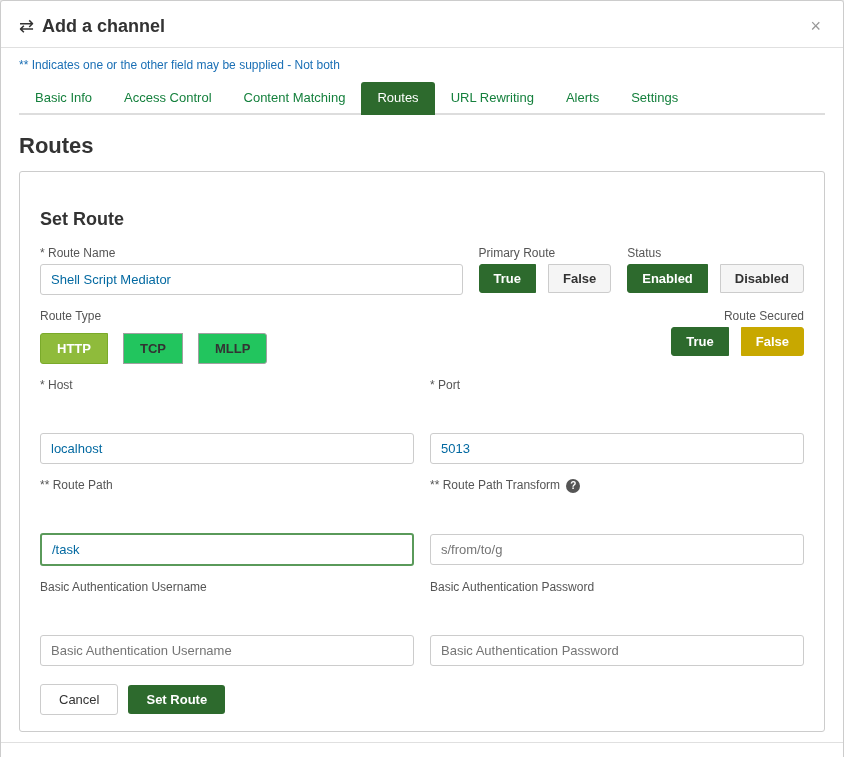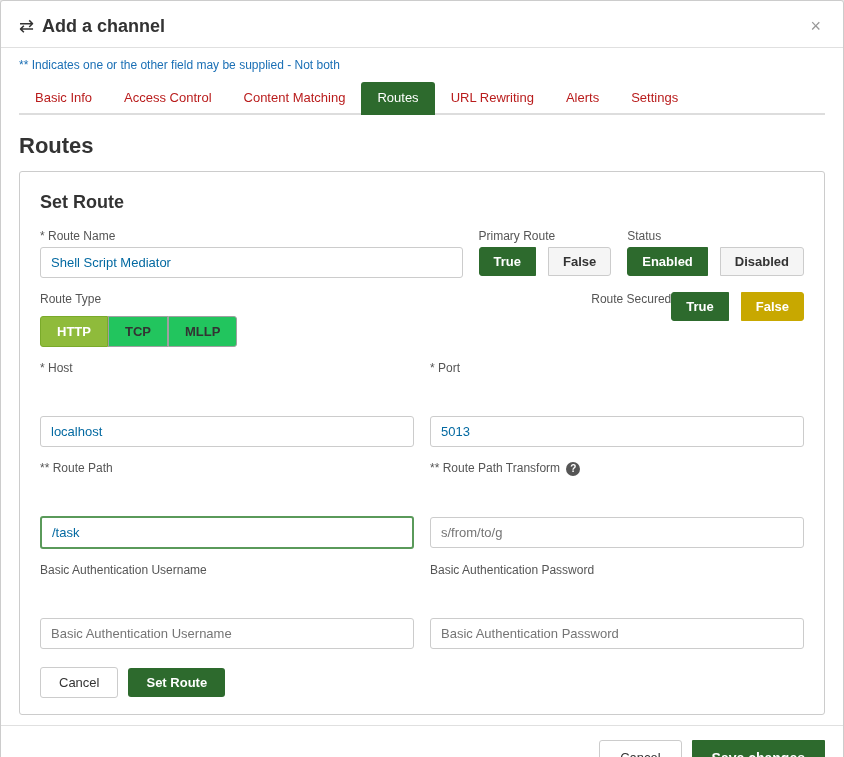--- a/index.html
+++ b/index.html
@@ -65,21 +65,21 @@
     }
     .tabs {
       display: flex;
       border-bottom: 2px solid #ddd;
       margin-bottom: 0;
     }
     .tab {
       padding: 8px 16px;
       cursor: pointer;
       font-size: 13px;
-      color: #b91c1c;
+      color: #15803d;
       border: none;
       background: none;
       border-bottom: 2px solid transparent;
       margin-bottom: -2px;
       white-space: nowrap;
     }
     .tab.active {
       background: #2d6a2d;
       color: #fff;
       border-radius: 3px 3px 0 0;
@@ -87,21 +87,21 @@
     }
     .section-title {
       font-size: 22px;
       font-weight: bold;
       color: #333;
       margin: 18px 0 12px 0;
     }
     .set-route-box {
       border: 1px solid #ccc;
       border-radius: 3px;
-      padding: 20px 20px 16px 20px;
+      padding: 37px 20px 16px 20px;
       flex: 1;
     }
     .set-route-title {
       font-size: 18px;
       font-weight: bold;
       color: #333;
       margin-bottom: 16px;
     }
     .form-row {
       display: flex;
@@ -159,21 +159,21 @@
       color: #fff;
       border-color: #2d6a2d;
     }
     .btn-toggle.active-yellow {
       background: #c8a800;
       color: #fff;
       border-color: #c8a800;
     }
     .route-type-group {
       display: flex;
-      gap: 0;
+      gap: 15px;
       margin-top: 6px;
     }
     .route-type-btn {
       padding: 7px 16px;
       border: 1px solid #a0a0a0;
       cursor: pointer;
       font-size: 13px;
       font-weight: bold;
       background: #22c55e;
       color: #333;
@@ -258,22 +258,23 @@
       cursor: pointer;
       font-size: 14px;
       font-weight: bold;
     }
     .shuffle-icon {
       font-size: 18px;
       color: #333;
     }
     .route-secured-group {
       display: flex;
-      flex-direction: row;
+      flex-direction: column;
       margin-left: 28px;
+      align-items: flex-end;
     }
   </style>
 </head>
 <body>
 
 <div class="modal">
 
   <div class="modal-header">
     <div class="modal-title-row">
       <span class="shuffle-icon">⇄</span>

